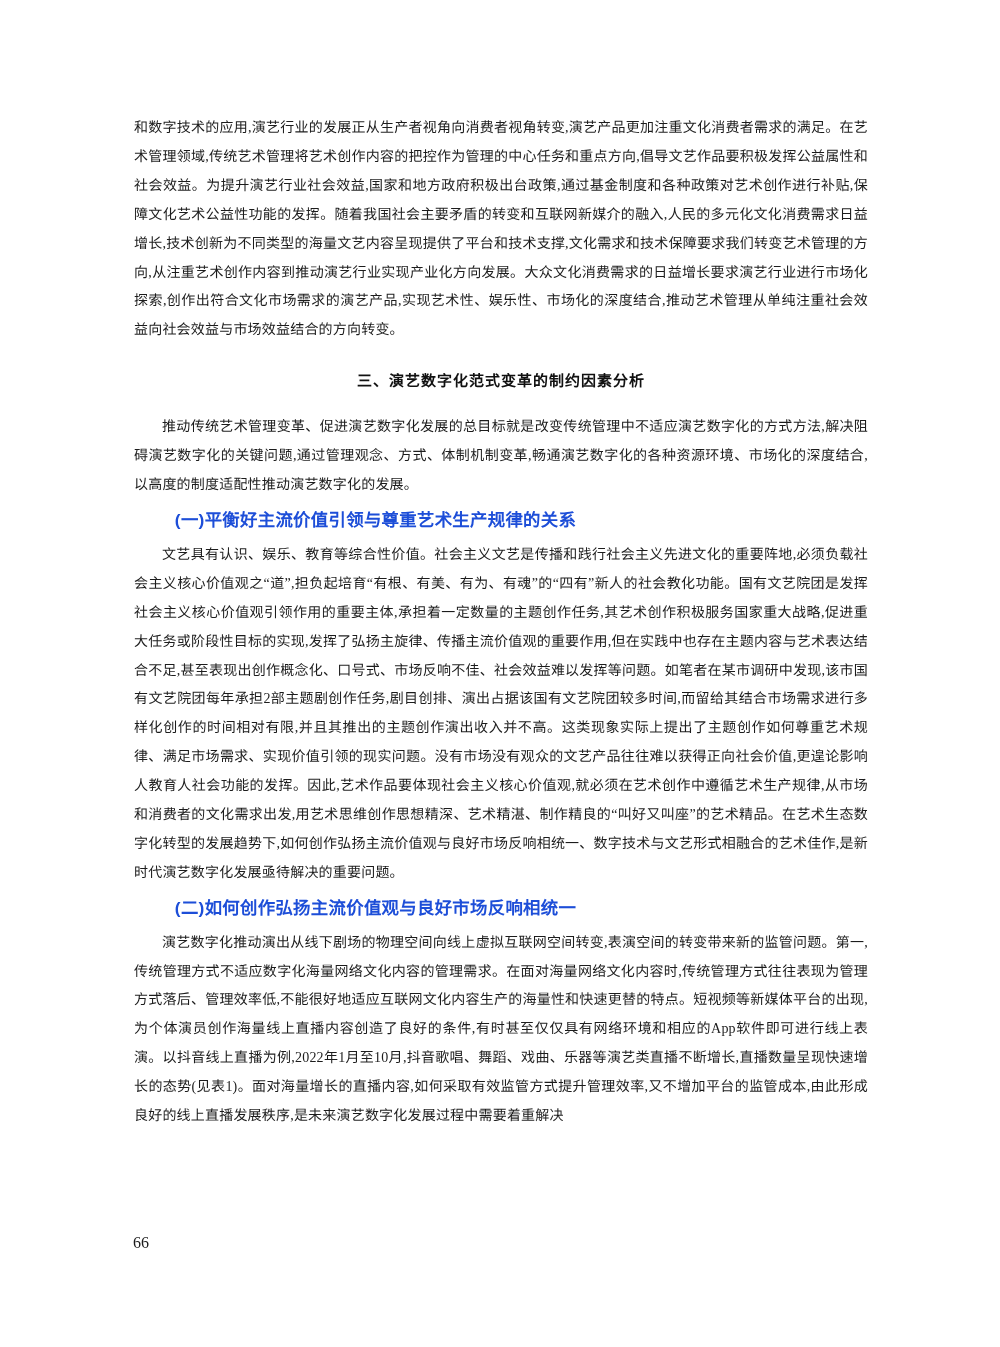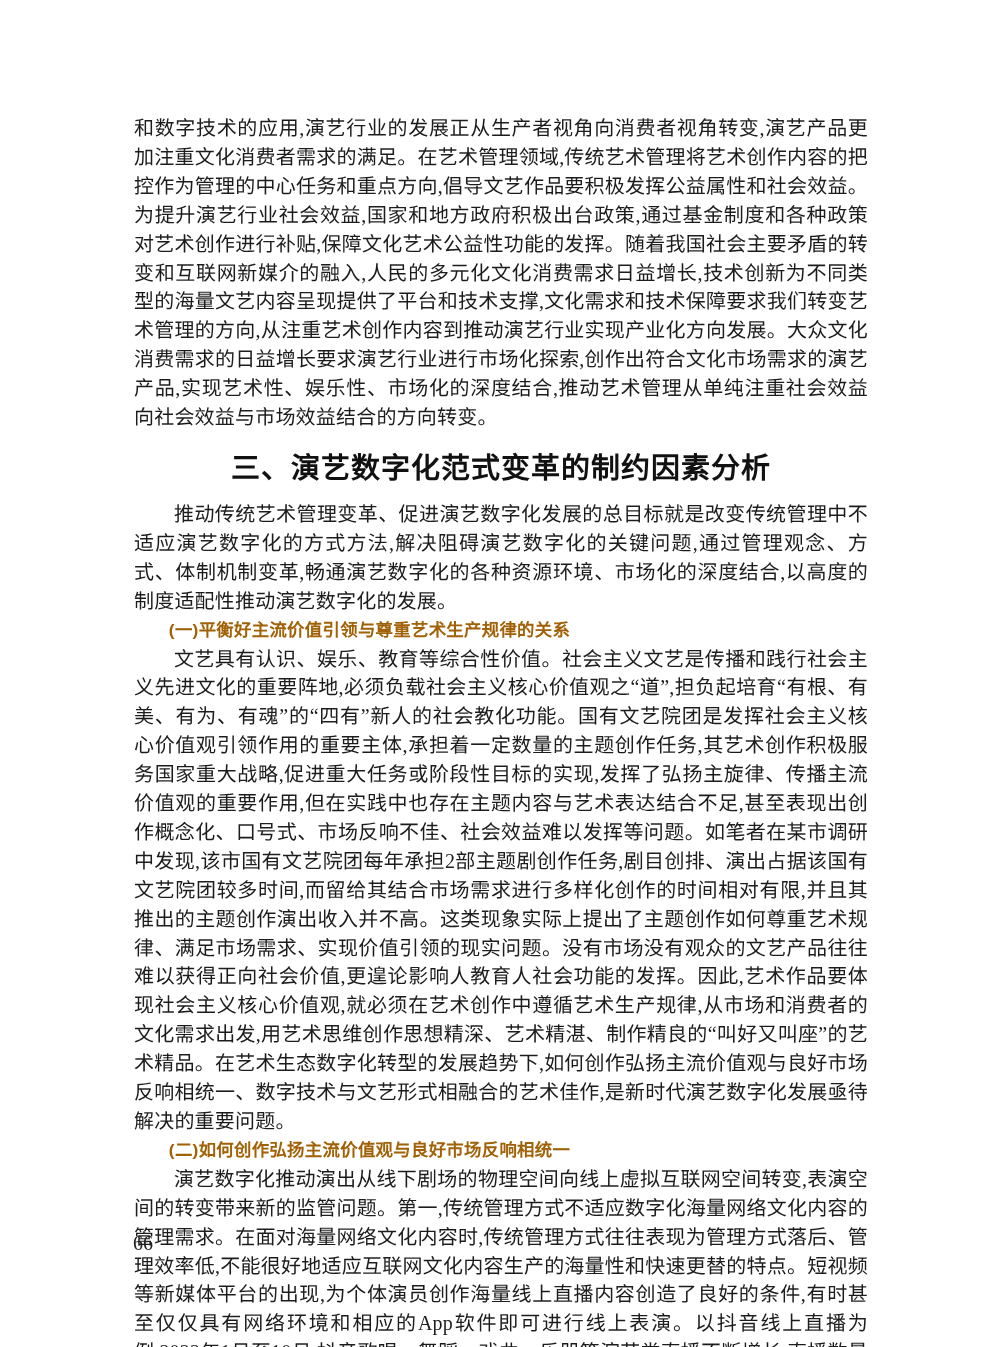--- a/index.html
+++ b/index.html
@@ -21,55 +21,55 @@
     overflow: hidden;
   }
   .text-block {
     position: absolute;
     left: 134px;
     top: 114px;
     width: 734px;
   }
   .body-text {
     margin: 0;
-    font-size: 20px;
+    font-size: 14px;
     line-height: 28.9px;
     text-align: justify;
     letter-spacing: 0.2px;
     color: #1c1c1c;
   }
   .body-text.indent {
     text-indent: 2em;
   }
   .section-heading {
     margin: 20px 0 16px 0;
     font-family: "Liberation Sans", "DejaVu Sans", sans-serif;
     font-weight: bold;
-    font-size: 29px;
+    font-size: 15px;
     line-height: 32px;
     text-align: center;
     letter-spacing: 1px;
     color: #111111;
   }
   .subsection-heading {
-    margin: 0;
+    margin: 6px;
     font-family: "Liberation Sans", "DejaVu Sans", sans-serif;
     font-weight: bold;
     font-size: 17.4px;
     line-height: 28.9px;
     text-indent: 2em;
     letter-spacing: 0.3px;
-    color: #a16207;
+    color: #1d4ed8;
   }
   .page-number {
     position: absolute;
     left: 133px;
     top: 1231px;
     font-family: "Liberation Serif", "DejaVu Serif", serif;
-    font-size: 20px;
+    font-size: 16px;
     line-height: 24px;
     color: #1c1c1c;
   }
 </style>
 </head>
 <body>
 
 <div class="page">
   <div class="text-block">
 

